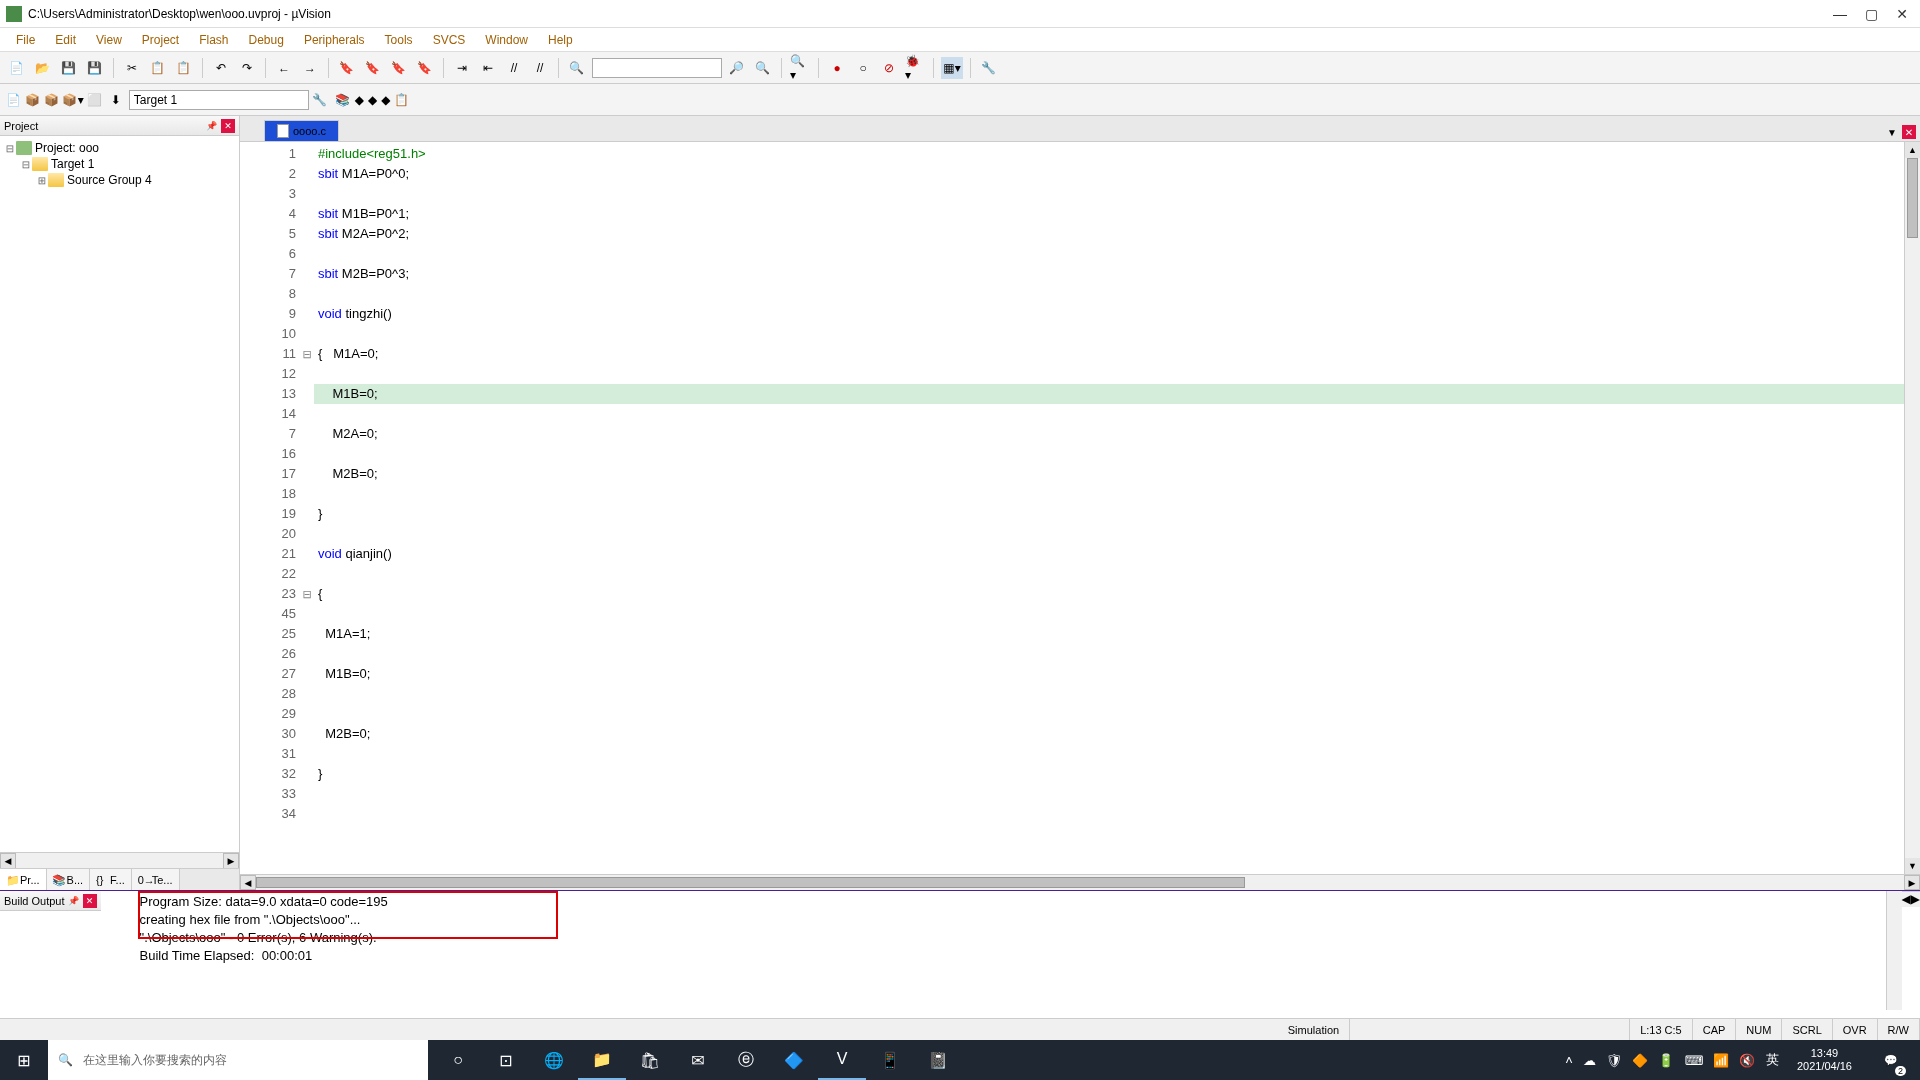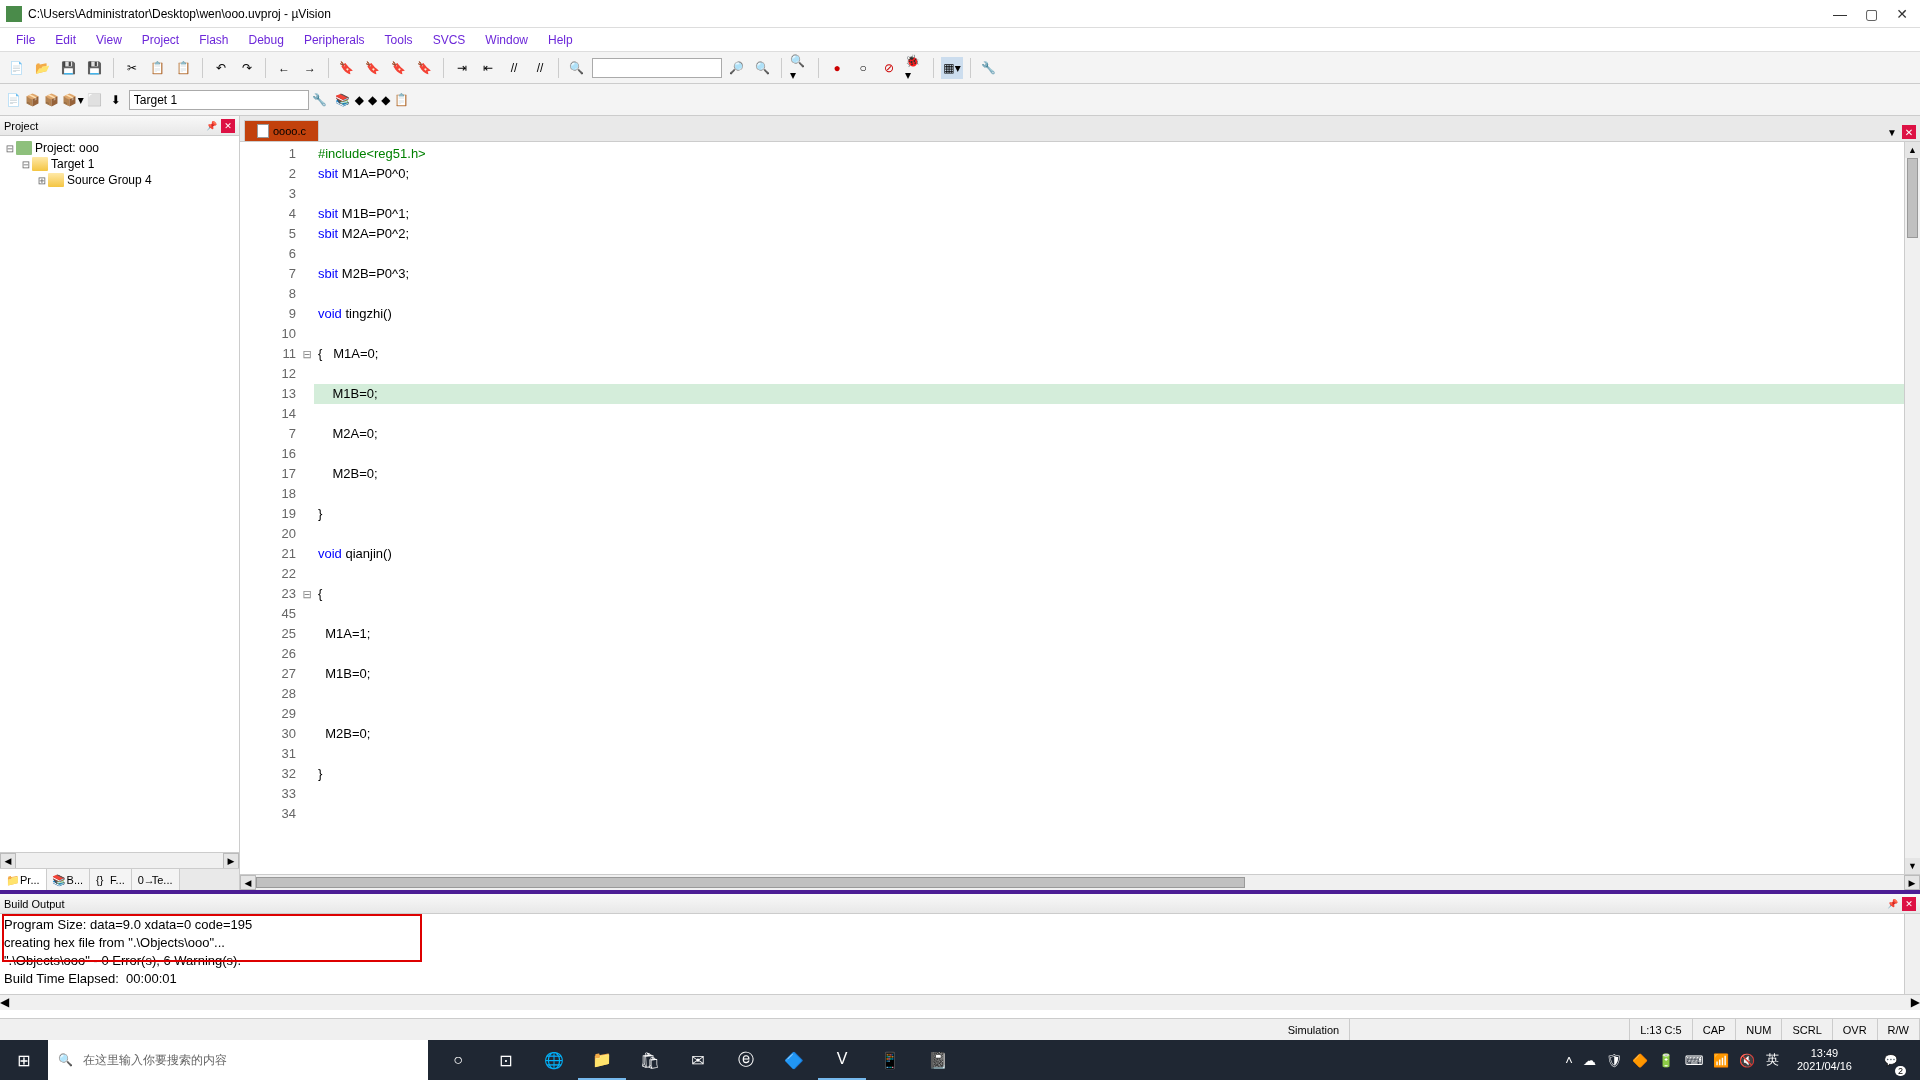--- a/index.html
+++ b/index.html
@@ -5,21 +5,21 @@
 * { margin: 0; padding: 0; box-sizing: border-box; font-family: "Segoe UI", Tahoma, sans-serif; }
 body { width: 1920px; height: 1080px; background: #fff; display: flex; flex-direction: column; overflow: hidden; font-size: 12px; }
 
 .title-bar { height: 28px; background: #fff; display: flex; align-items: center; padding: 0 6px; border-bottom: 1px solid #ddd; }
 .title-bar .app-icon { width: 16px; height: 16px; background: #4a8b4a; margin-right: 6px; }
 .title-bar .title { flex: 1; color: #000; }
 .title-bar .window-controls { display: flex; gap: 18px; align-items: center; padding-right: 6px; }
 .title-bar .window-controls span { font-size: 14px; color: #333; cursor: pointer; }
 
 .menu-bar { height: 24px; background: #fff; display: flex; align-items: center; padding: 0 6px; border-bottom: 1px solid #ddd; }
-.menu-bar .menu-item { padding: 2px 10px; cursor: pointer; color: #6d28d9; }
+.menu-bar .menu-item { padding: 2px 10px; cursor: pointer; color: #a16207; }
 
 .toolbar { height: 32px; background: #f4f4f4; border-bottom: 1px solid #ccc; display: flex; align-items: center; padding: 0 6px; gap: 4px; }
 .toolbar .tb-btn { width: 22px; height: 22px; display: flex; align-items: center; justify-content: center; cursor: pointer; border: 1px solid transparent; }
 .toolbar .sep { width: 1px; height: 20px; background: #ccc; margin: 0 3px; }
 .toolbar .combo { width: 130px; height: 20px; background: #fff; border: 1px solid #aaa; }
 
 .toolbar2 { height: 32px; background: #f4f4f4; border-bottom: 1px solid #ccc; display: flex; align-items: center; padding: 0 6px; gap: 4px; }
 .toolbar2 .target-combo { width: 180px; height: 20px; background: #fff; border: 1px solid #aaa; padding: 0 4px; display: flex; align-items: center; }
 
 .main-area { flex: 1; display: flex; min-height: 0; }
@@ -44,21 +44,21 @@
 .project-hscroll .hs-btn { width: 16px; height: 16px; background: #e5e5e5; border: 1px solid #bbb; display: flex; align-items: center; justify-content: center; font-size: 9px; }
 .project-hscroll .hs-track { flex: 1; background: #f0f0f0; }
 
 .project-tabs { height: 22px; background: #e9e9e9; display: flex; border-top: 1px solid #ccc; }
 .project-tabs .ptab { padding: 2px 6px; border-right: 1px solid #ccc; background: #f4f4f4; font-size: 11px; cursor: pointer; display: flex; align-items: center; gap: 2px; }
 .project-tabs .ptab.active { background: #fff; }
 .ptab-icon { width: 12px; height: 12px; display: inline-block; }
 
 .editor-area { flex: 1; display: flex; flex-direction: column; min-width: 0; }
 .editor-tabs { height: 26px; background: #e9e9e9; display: flex; align-items: end; padding-left: 4px; border-bottom: 1px solid #ccc; }
-.editor-tab { background: #c2410c; border: 1px solid #ccc; border-bottom: none; padding: 3px 12px; display: flex; align-items: center; gap: 4px; font-size: 11px; }
+.editor-tab { background: #1d4ed8; border: 1px solid #ccc; border-bottom: none; padding: 3px 12px; display: flex; align-items: center; gap: 4px; font-size: 11px; margin-left: 20px; }
 .editor-tab .file-icon { width: 12px; height: 14px; background: #fff; border: 1px solid #999; }
 .editor-tabs .spacer { flex: 1; }
 .editor-tabs .tab-controls { display: flex; gap: 3px; padding-right: 4px; padding-bottom: 2px; }
 .editor-tabs .tab-ctrl { width: 14px; height: 14px; font-size: 10px; display: flex; align-items: center; justify-content: center; cursor: pointer; }
 .editor-tabs .tab-ctrl.close { background: #d14; color: #fff; }
 
 .code-area { flex: 1; display: flex; background: #fff; overflow: hidden; position: relative; }
 .gutter { width: 60px; background: #fff; text-align: right; color: #666; font-family: Consolas, monospace; font-size: 13px; padding-top: 2px; user-select: none; }
 .gutter .line-num { height: 20px; padding-right: 4px; line-height: 20px; }
 .fold-col { width: 14px; background: #fff; font-family: Consolas, monospace; font-size: 11px; padding-top: 2px; }
@@ -72,22 +72,22 @@
 .vscroll .thumb { position: absolute; left: 2px; right: 2px; top: 16px; height: 80px; background: #c0c0c0; border: 1px solid #999; }
 .vscroll .arrow { position: absolute; left: 0; right: 0; height: 16px; background: #e5e5e5; display: flex; align-items: center; justify-content: center; font-size: 9px; }
 .vscroll .arrow.up { top: 0; }
 .vscroll .arrow.down { bottom: 0; }
 
 .editor-hscroll { height: 16px; background: #f0f0f0; display: flex; border-top: 1px solid #ccc; }
 .editor-hscroll .hs-btn { width: 16px; background: #e5e5e5; border: 1px solid #bbb; display: flex; align-items: center; justify-content: center; font-size: 9px; }
 .editor-hscroll .hs-track { flex: 1; background: #f0f0f0; position: relative; }
 .editor-hscroll .hs-thumb { position: absolute; left: 0; top: 2px; bottom: 2px; width: 60%; background: #c0c0c0; border: 1px solid #999; }
 
-.build-output-panel { height: 120px; border-top: 4px solid #4c1d95; display: flex; flex-direction: column; }
-.build-output-content { flex: 1; background: #fff; font-family: Consolas, monospace; font-size: 13px; padding: 2px 4px; overflow: auto; position: relative; }
+.build-output-panel { height: 120px; border-top: 1px solid #4c1d95; display: flex; }
+.build-output-content { flex: 1; background: #fff; font-family: Consolas, monospace; font-size: 13px; padding: 2px 4px; overflow: auto; position: relative; margin-left: 35px; }
 .build-line { height: 18px; line-height: 18px; white-space: pre; }
 .red-box { border: 2px solid #d00; position: absolute; left: 2px; top: 0px; width: 420px; height: 48px; pointer-events: none; }
 .bo-vscroll { width: 16px; background: #f0f0f0; border-left: 1px solid #ccc; }
 .bo-hscroll { height: 16px; background: #f0f0f0; border-top: 1px solid #ccc; display: flex; }
 .bo-wrapper { flex: 1; display: flex; }
 
 .status-bar { height: 22px; background: #f0f0f0; border-top: 1px solid #ccc; display: flex; align-items: center; font-size: 11px; margin-top: 8px; }
 .status-bar .status-cell { padding: 0 10px; border-right: 1px solid #ccc; height: 100%; display: flex; align-items: center; }
 .status-bar .status-spacer { flex: 1; }
 

